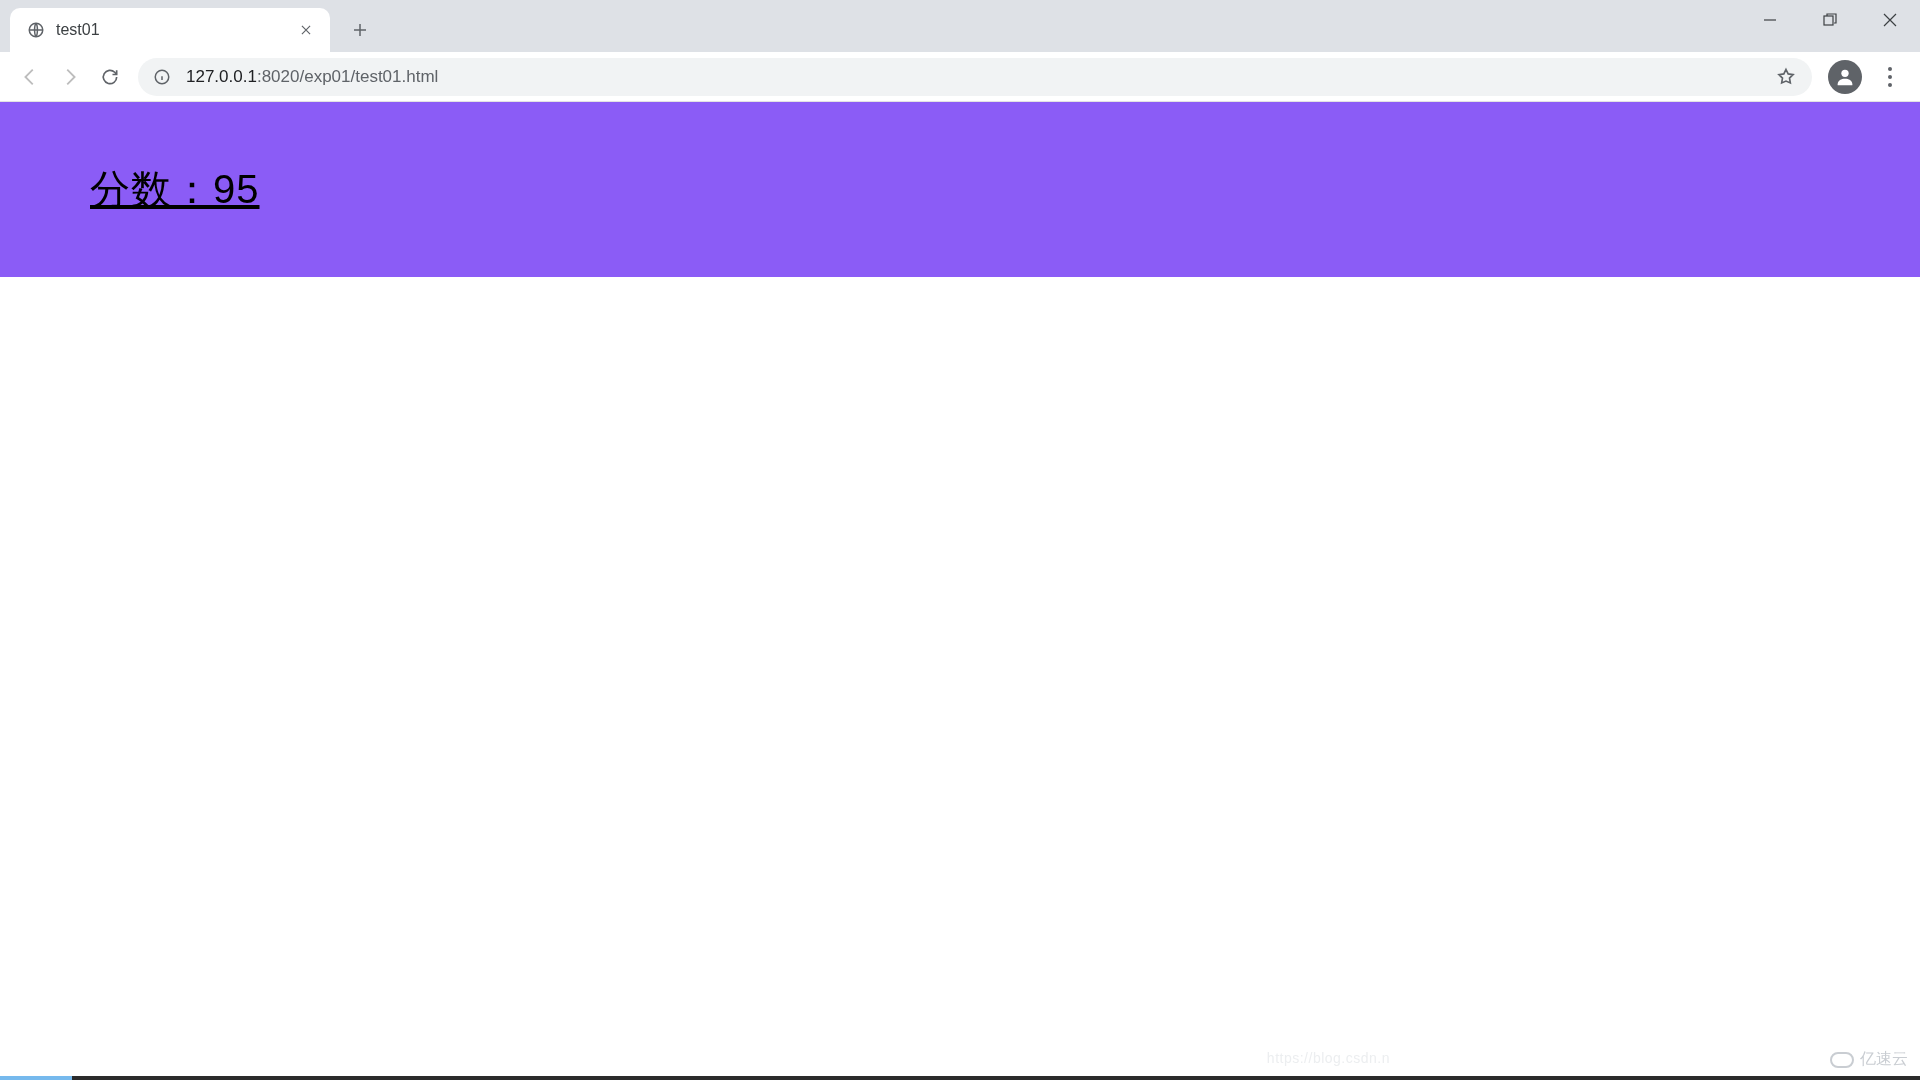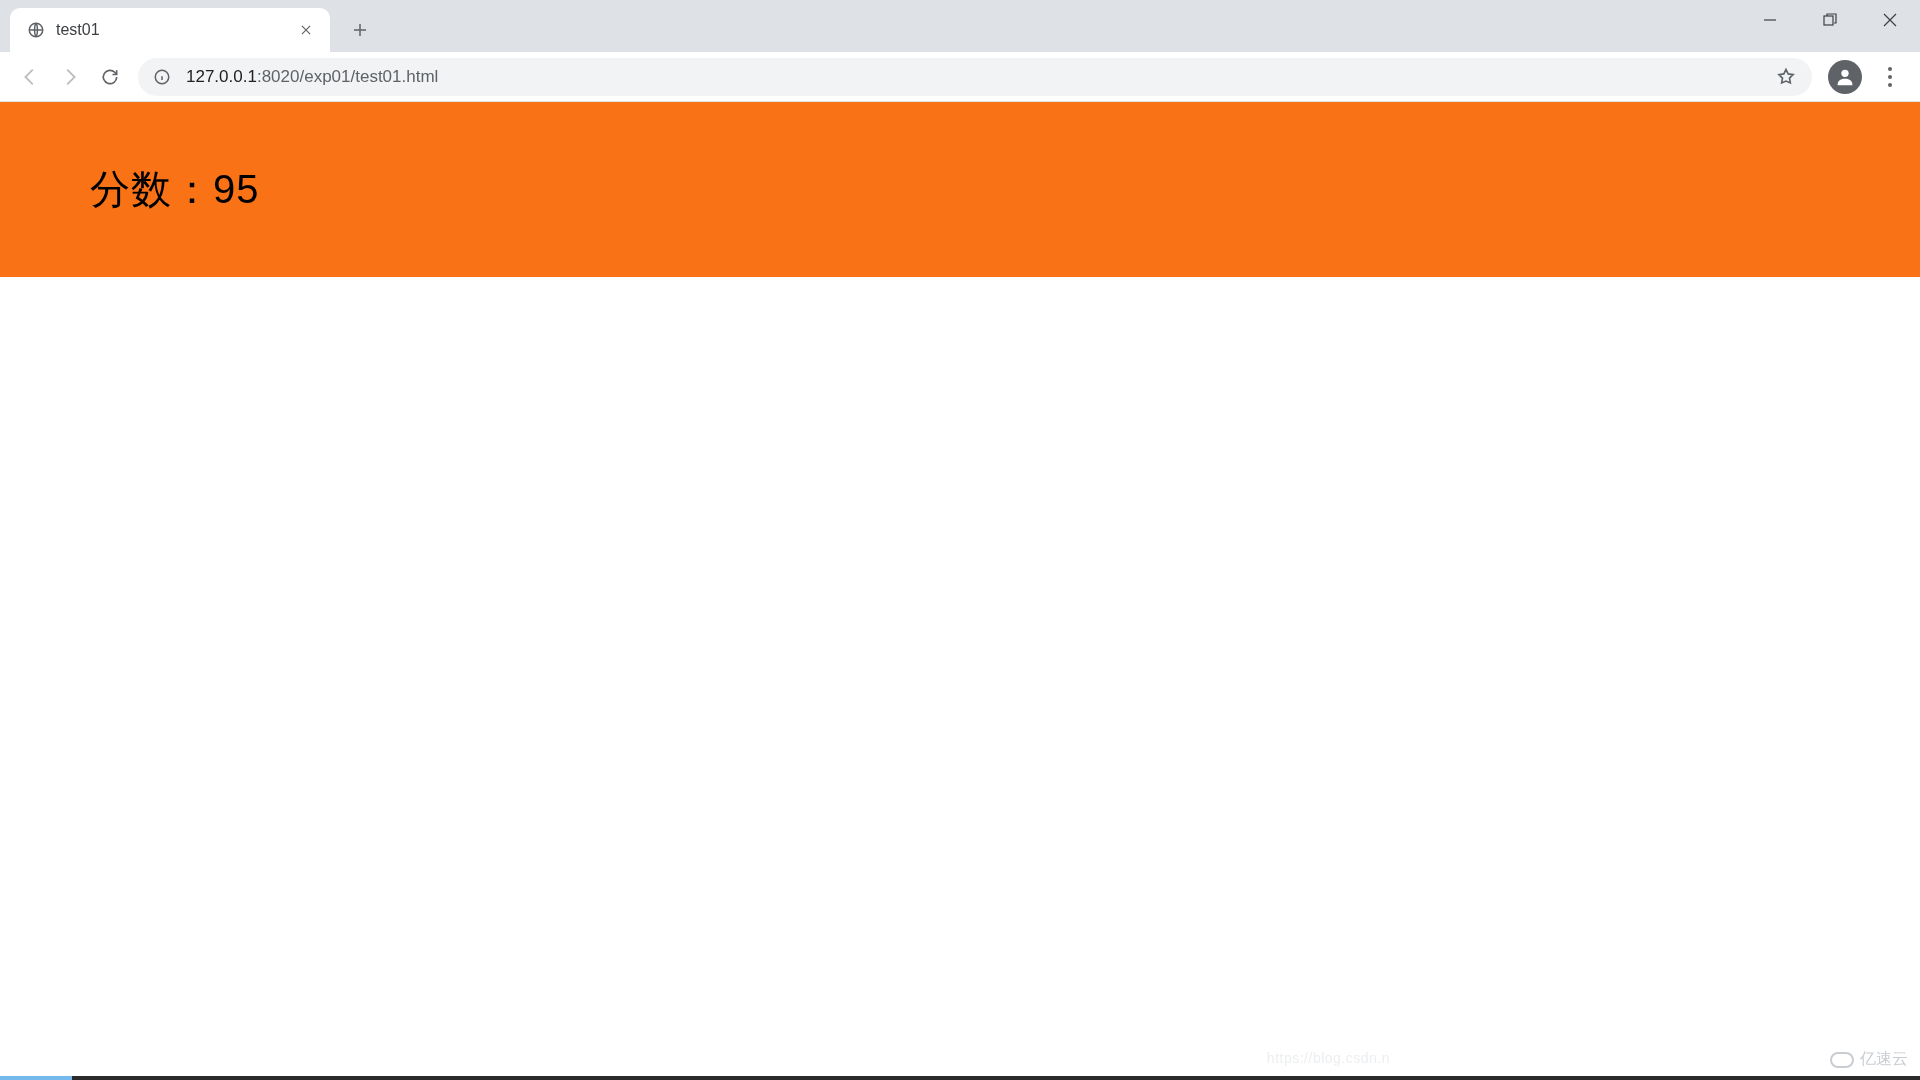--- a/index.html
+++ b/index.html
@@ -106,22 +106,23 @@
       display: flex; align-items: center; justify-content: center;
       margin: 0 8px;
     }
     .menu-dots {
       width: 34px; display: flex; flex-direction: column;
       align-items: center; gap: 4px;
     }
     .menu-dots span { width: 4px; height: 4px; background: #5f6368; border-radius: 50%; }
     
     .viewport {
-      background: #f97316;
+      background: #8b5cf6;
       padding: 60px 90px;
+      text-decoration: underline;
     }
     .score {
       font-size: 40px;
       color: #000;
       font-weight: 400;
       letter-spacing: 1px;
     }
     
     .wm-right {
       position: absolute; right: 12px; bottom: 10px;

